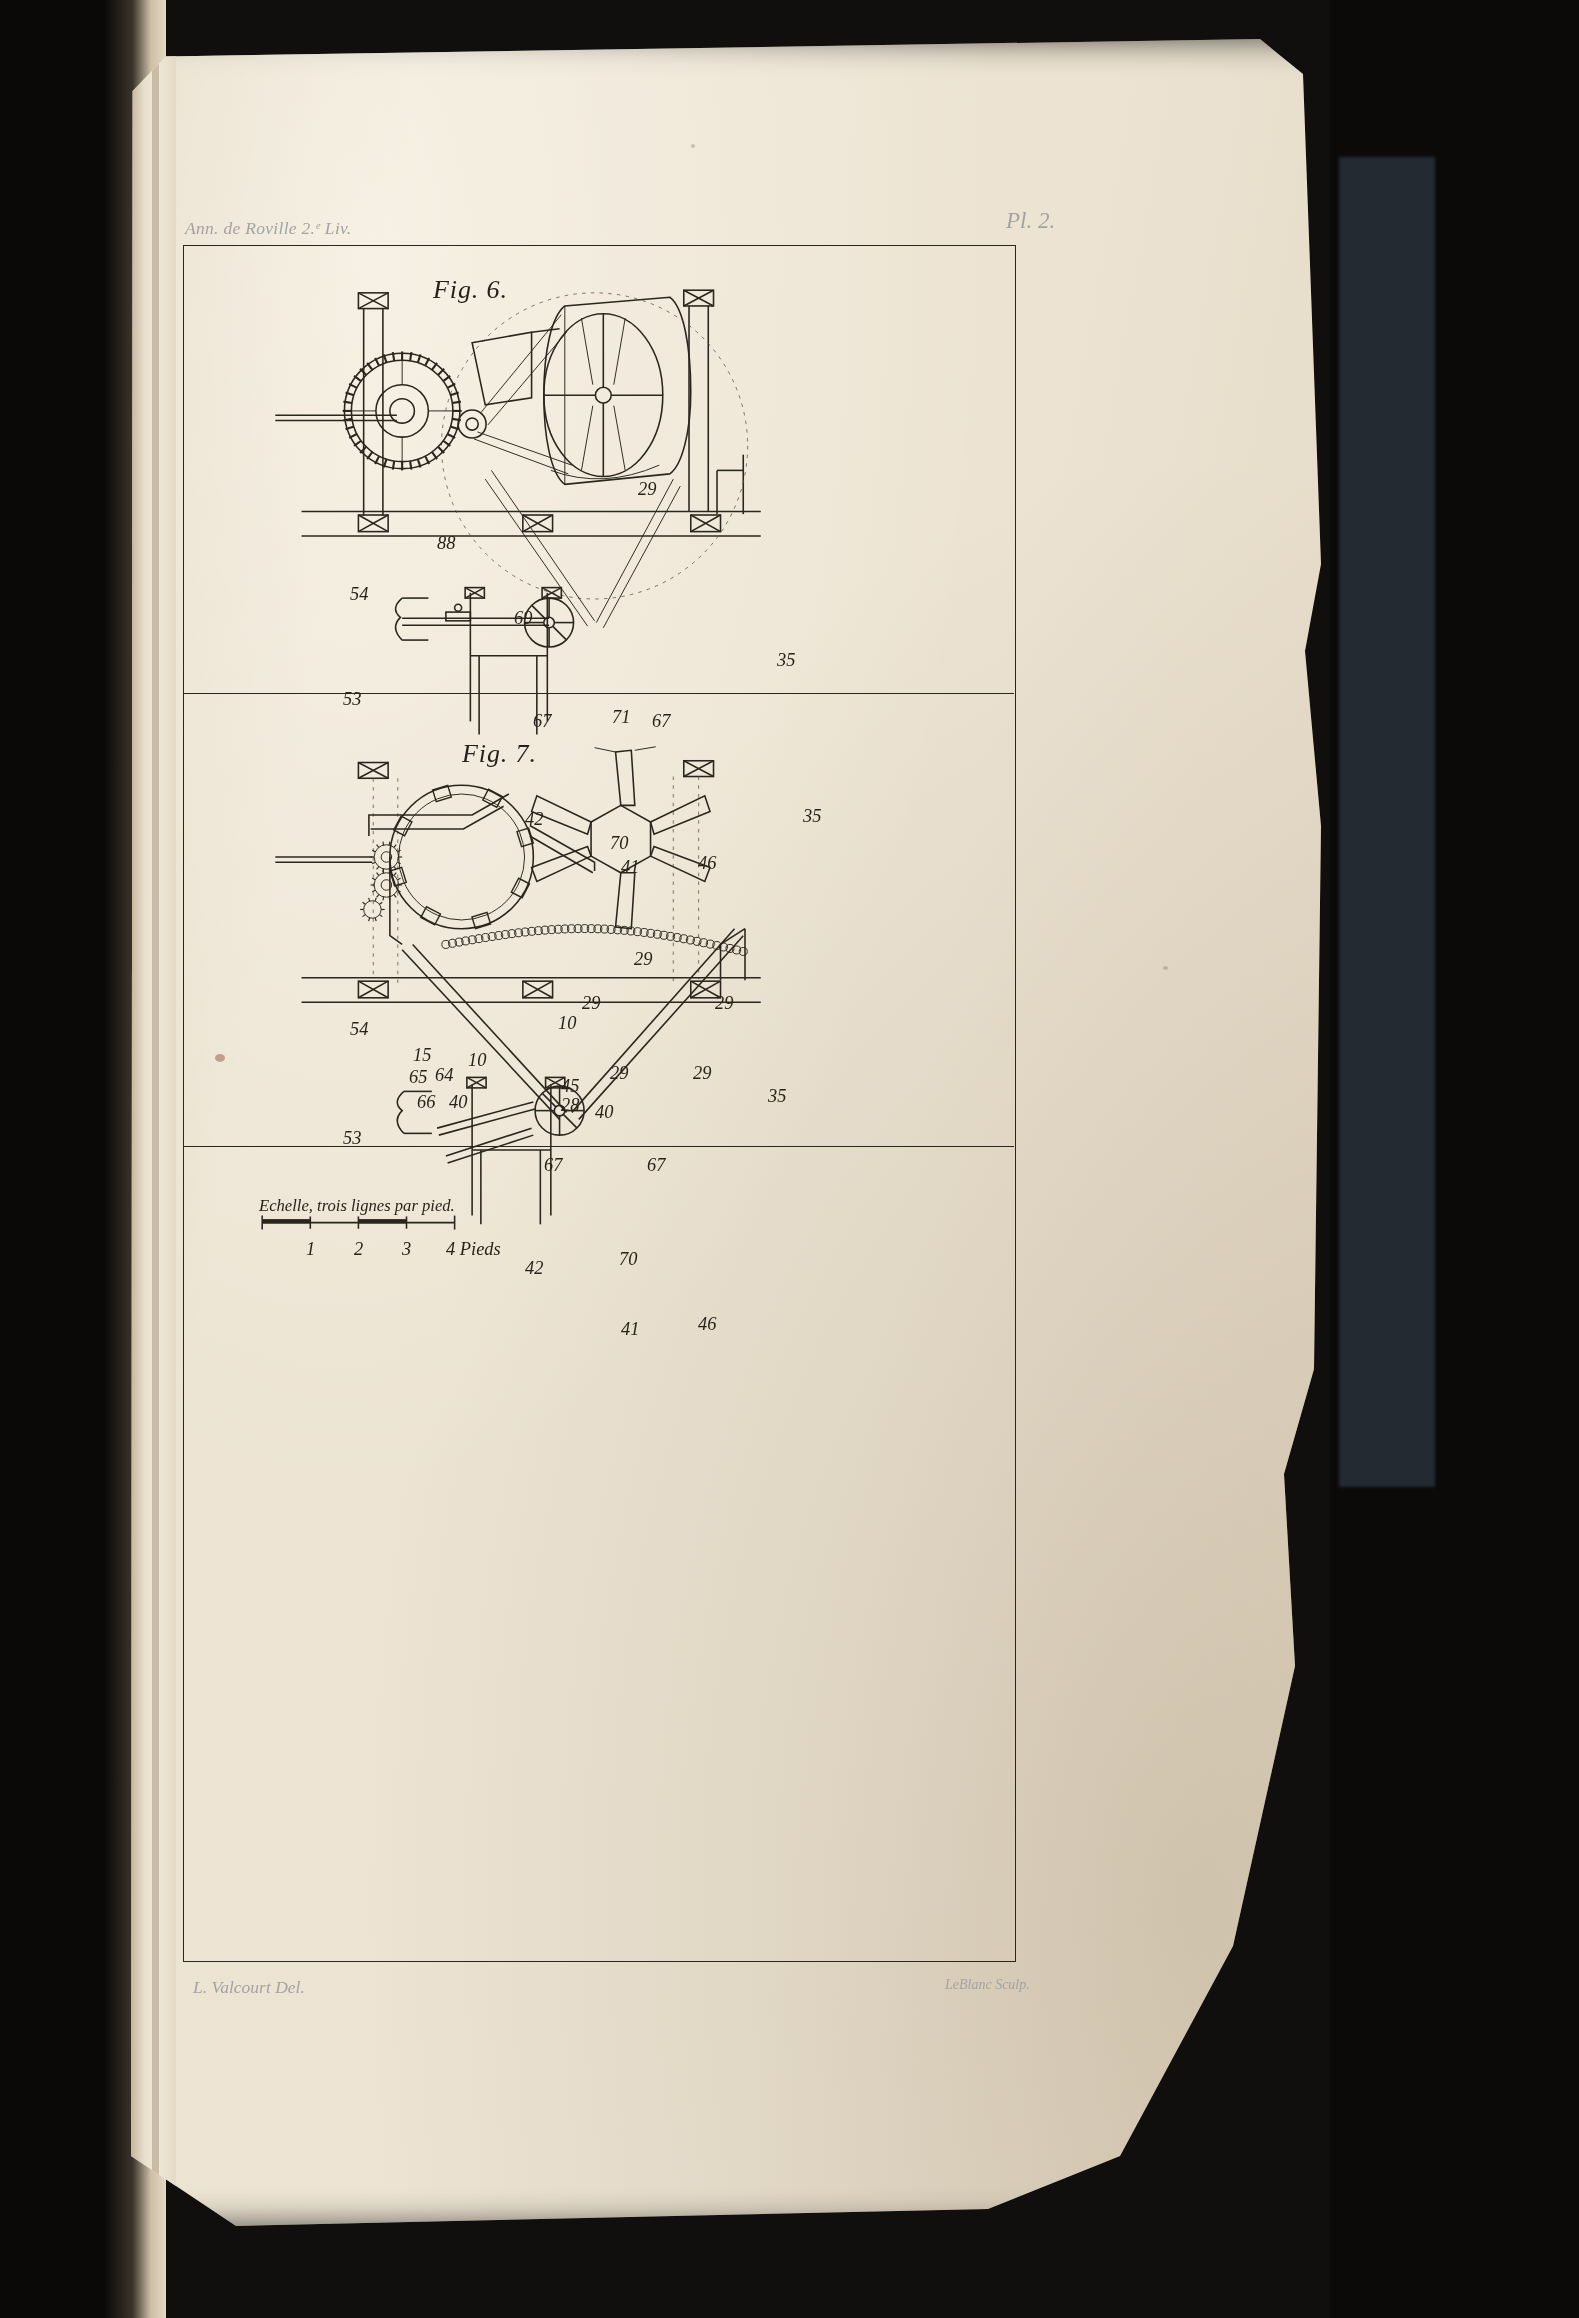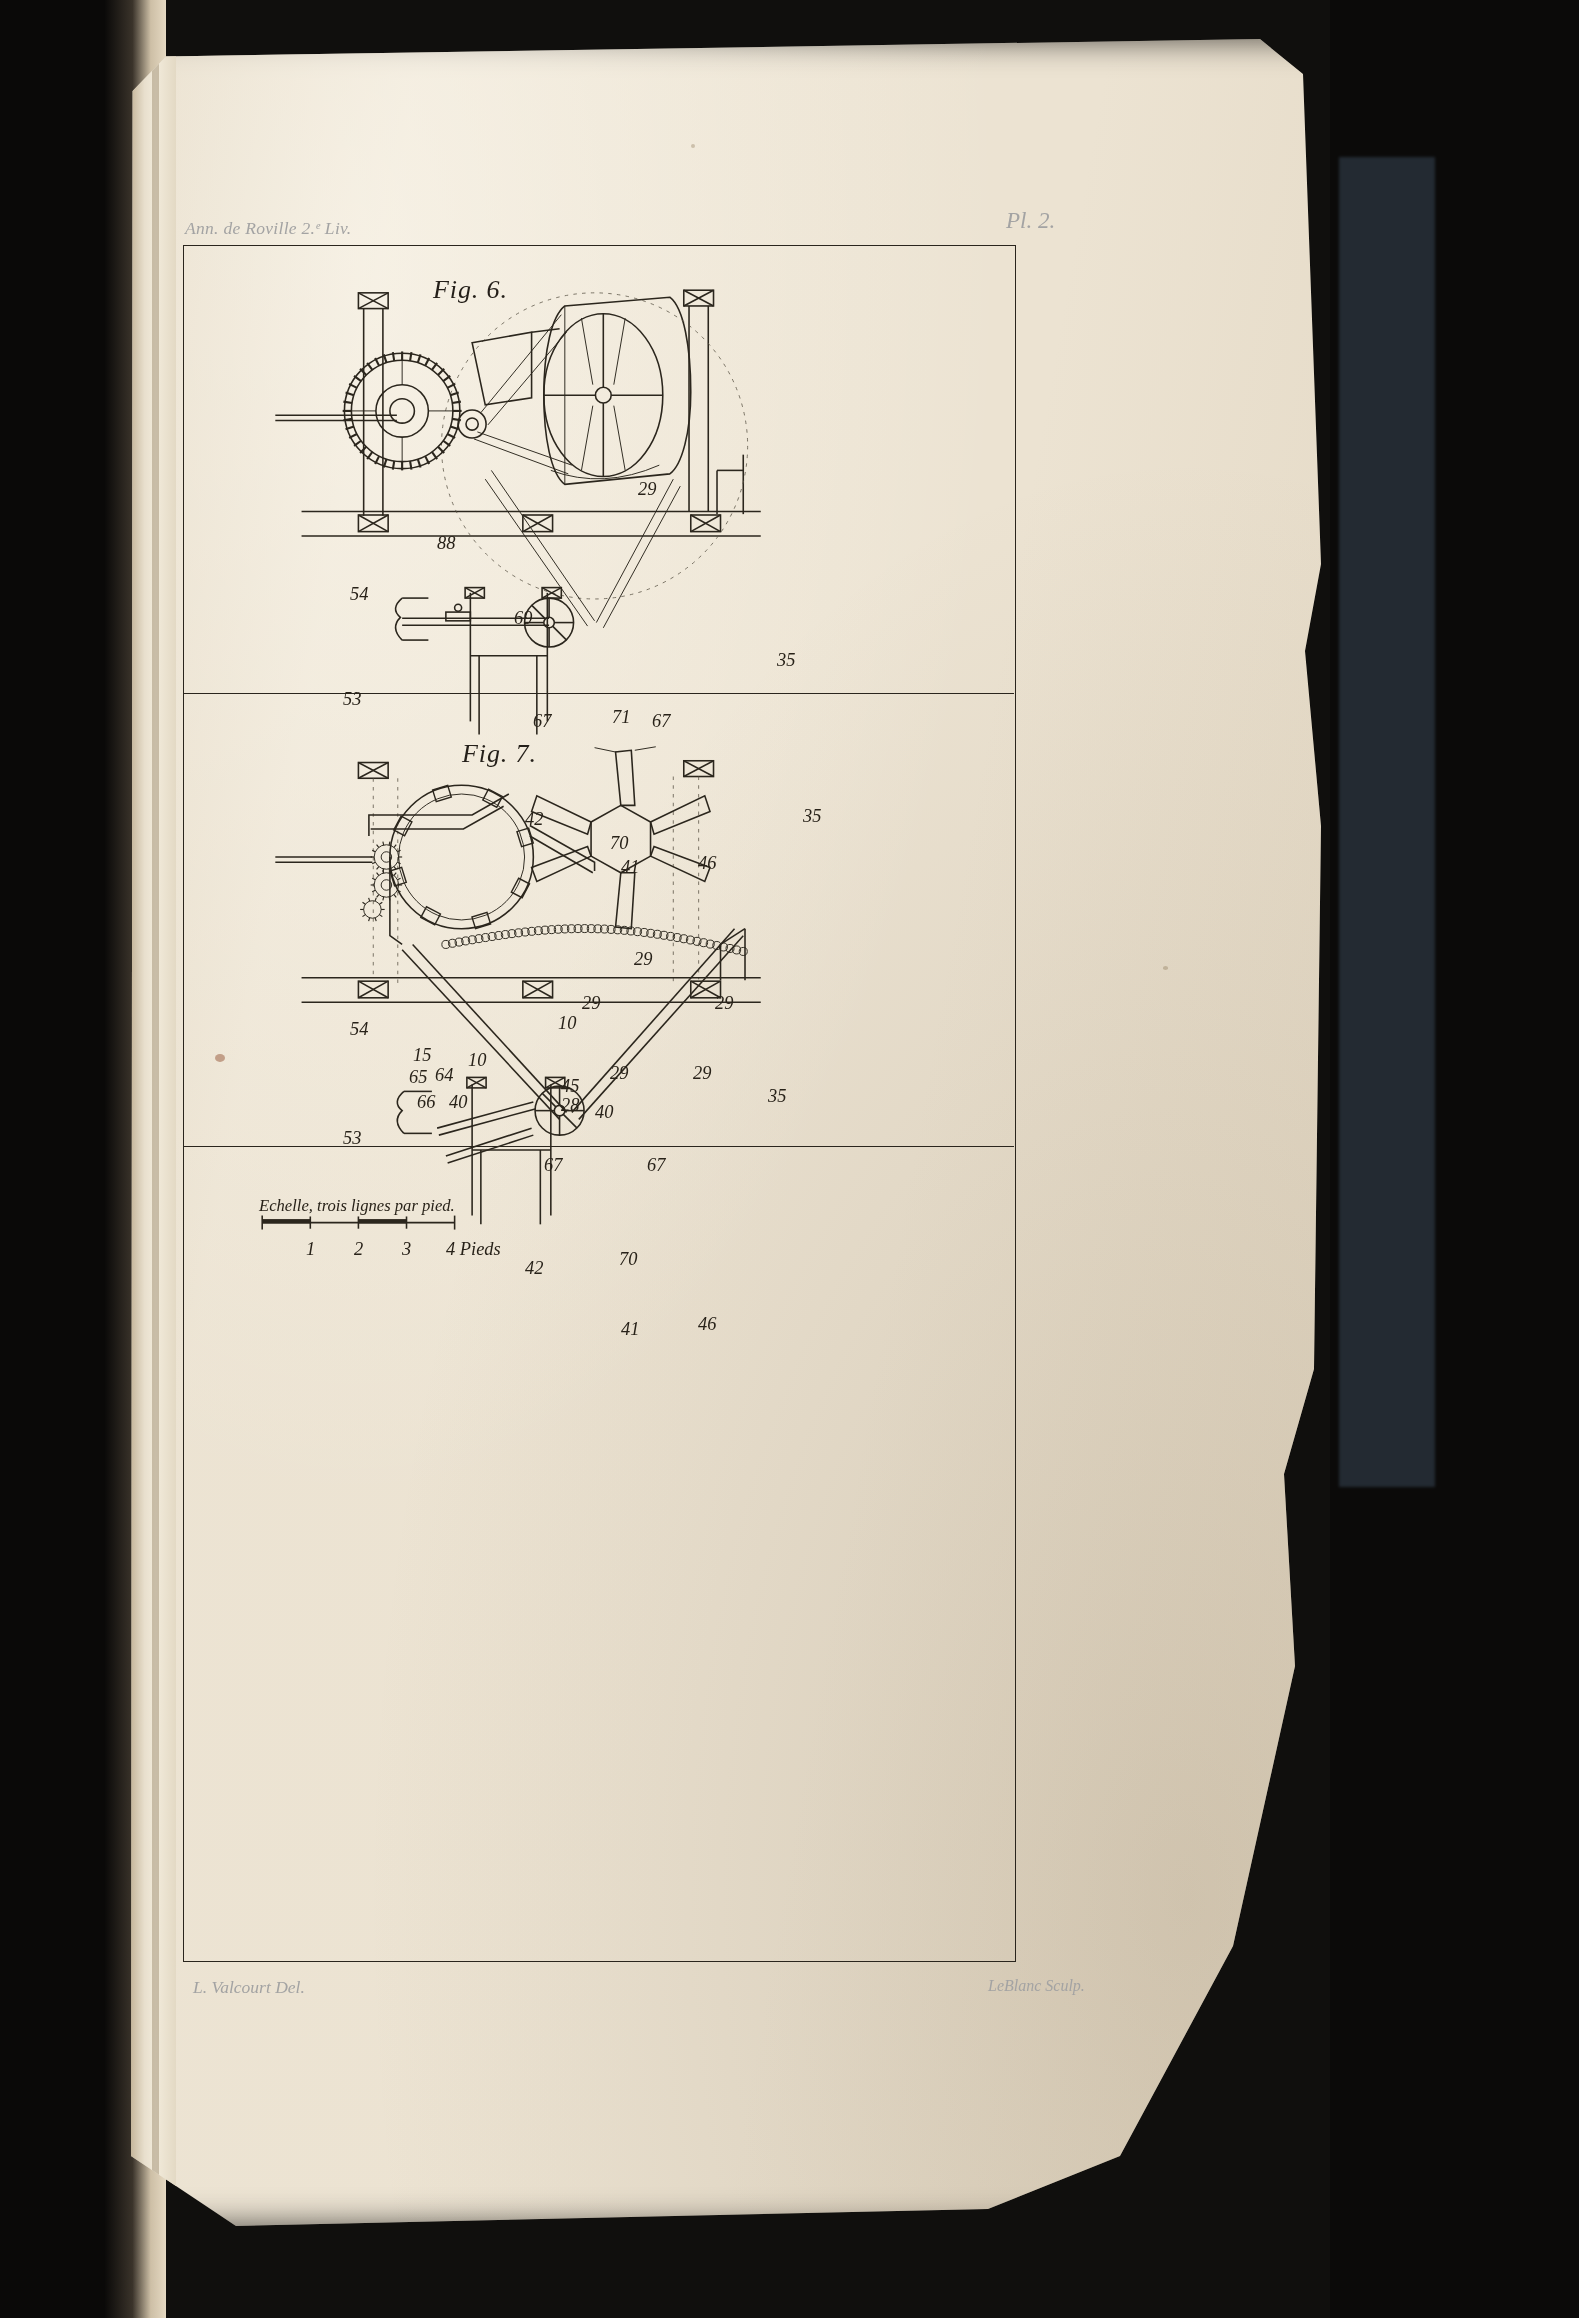--- a/index.html
+++ b/index.html
@@ -35,21 +35,21 @@
   .fold2{position:absolute;left:21px;top:0;width:7px;height:2187px;background:rgba(150,132,104,.45);}
 
   .speck{position:absolute;border-radius:50%;background:rgba(120,95,60,.30);}
 
   
   .sheet{position:absolute;left:131px;top:39px;width:1242px;height:2187px;}
   .hdr{position:absolute;color:#a3a3a3;font-style:italic;white-space:nowrap;}
   #hdr-left{left:54px;top:179px;font-size:17.5px;letter-spacing:0.3px;}
   #hdr-right{left:875px;top:169px;font-size:23px;}
   #sig-left{left:62px;top:1938px;font-size:17.5px;font-style:italic;}
-  #sig-right{left:857px;top:1938px;font-size:16px;}
+  #sig-right{left:814px;top:1938px;font-size:14px;}
 
   .frame{position:absolute;left:52px;top:206px;width:831px;height:1715px;
     border:1.4px solid #2a251d;border-top-color:#2a251d;}
   .divider{position:absolute;left:52px;width:831px;height:0;border-top:1.4px solid #2a251d;}
 
   .figlabel{position:absolute;font-style:italic;font-size:26px;color:#241f19;letter-spacing:0.9px;}
   .num{position:absolute;font-style:italic;font-size:18.4px;color:#282219;}
   .scale-cap{position:absolute;font-style:italic;font-size:16.6px;color:#282219;}
   svg{position:absolute;left:0;top:0;overflow:visible;}
   .ink{stroke:#2b261d;fill:none;}

